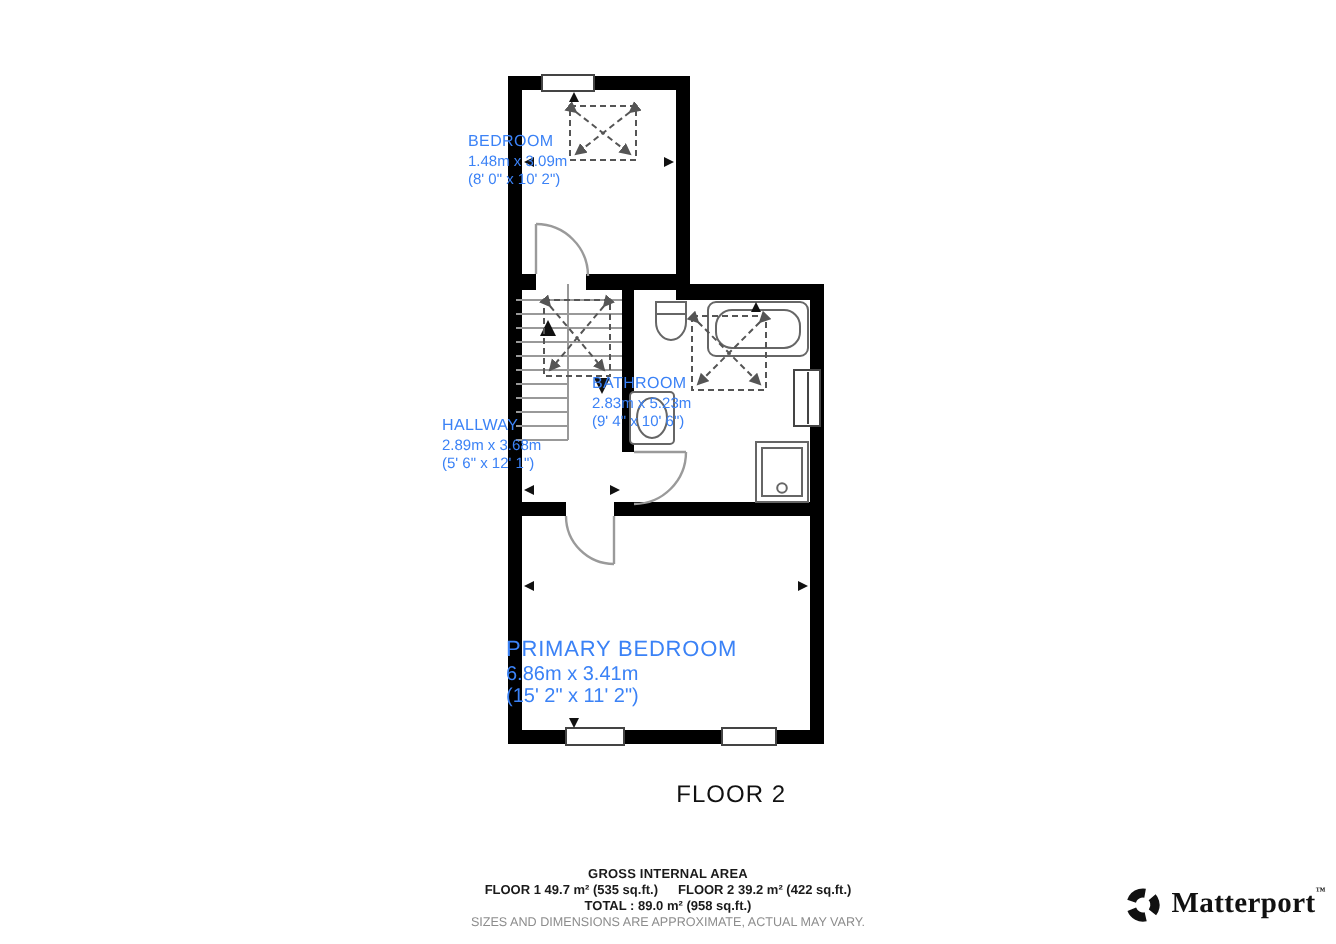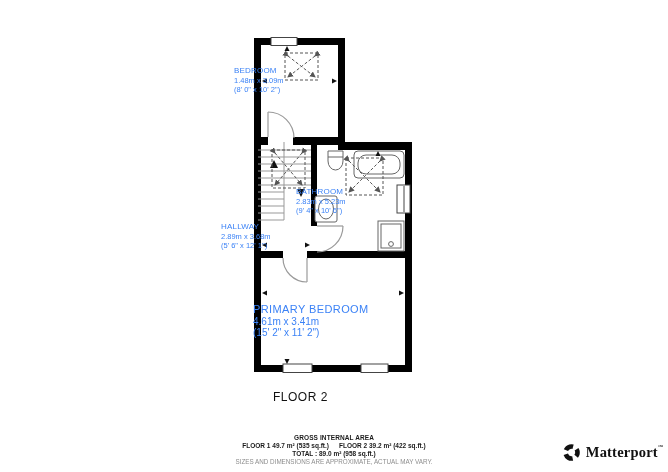--- a/index.html
+++ b/index.html
@@ -7,23 +7,23 @@
        font-family:"Liberation Sans",sans-serif;color:#1a1a1a;}
   .plan-svg{position:absolute;left:0;top:0;}
   .room-label{position:absolute;line-height:9.5px;color:#3b82f6;}
   .room-label .rname{font-size:8px;letter-spacing:.2px;}
   .room-label .rdim{font-size:7.5px;}
   .room-label.primary{line-height:11.5px;}
   .room-label.primary .rname{font-size:11px;letter-spacing:.4px;}
   .room-label.primary .rdim{font-size:10px;}
   .lbl-bedroom{left:234px;top:66px;width:130px;}
   .lbl-bathroom{left:296px;top:187px;width:130px;}
-  .lbl-hallway{left:221px;top:222px;width:130px;}
-  .lbl-primary{left:253px;top:304px;width:160px;}
-  .floor-label{position:absolute;left:273px;top:390px;width:120px;text-align:left;
+  .lbl-hallway{left:221px;top:208px;width:130px;}
+  .lbl-primary{left:253px;top:320px;width:160px;}
+  .floor-label{position:absolute;left:273px;top:390px;width:120px;text-align:right;
                font-size:12px;letter-spacing:.5px;color:#111;}
   .legend{position:absolute;left:134px;top:434px;width:400px;text-align:center;
           line-height:8px;color:#1a1a1a;}
   .legend .l-title{font-size:6.5px;font-weight:bold;letter-spacing:.1px;}
   .legend .l-areas{font-size:6.5px;font-weight:bold;}
   .legend .l-areas .sep{display:inline-block;width:10px;}
   .legend .l-total{font-size:6.5px;font-weight:bold;}
   .legend .l-disc{font-size:6.3px;color:#8d8d8d;}
   .logo{position:absolute;right:5px;top:441px;height:22px;display:flex;align-items:center;}
   .logo-text{font-family:"Liberation Serif",serif;font-size:14.5px;font-weight:600;
@@ -153,21 +153,21 @@
 </div>
 
 <div class="room-label lbl-hallway">
   <div class="rname">HALLWAY</div>
   <div class="rdim">2.89m x 3.68m</div>
   <div class="rdim">(5' 6" x 12' 1")</div>
 </div>
 
 <div class="room-label primary lbl-primary">
   <div class="rname">PRIMARY BEDROOM</div>
-  <div class="rdim">4.61m x 3.41m</div>
+  <div class="rdim">6.86m x 3.41m</div>
   <div class="rdim">(15' 2" x 11' 2")</div>
 </div>
 
 <div class="floor-label">FLOOR 2</div>
 
 <div class="legend">
   <div class="l-title">GROSS INTERNAL AREA</div>
   <div class="l-areas">
     <span>FLOOR 1 49.7 m² (535 sq.ft.)</span><span class="sep"></span><span>FLOOR 2 39.2 m² (422 sq.ft.)</span>
   </div>

